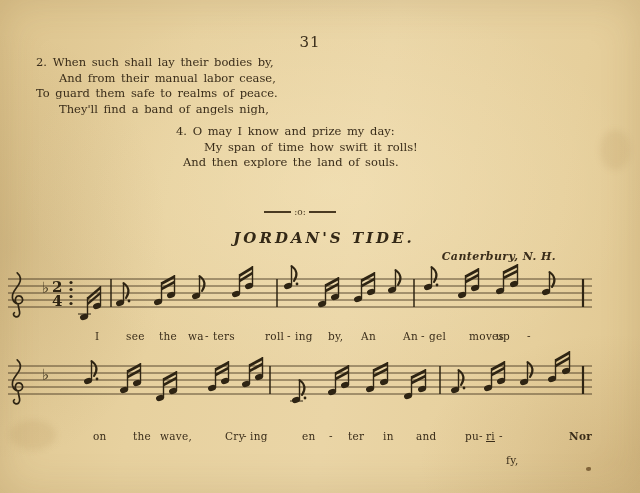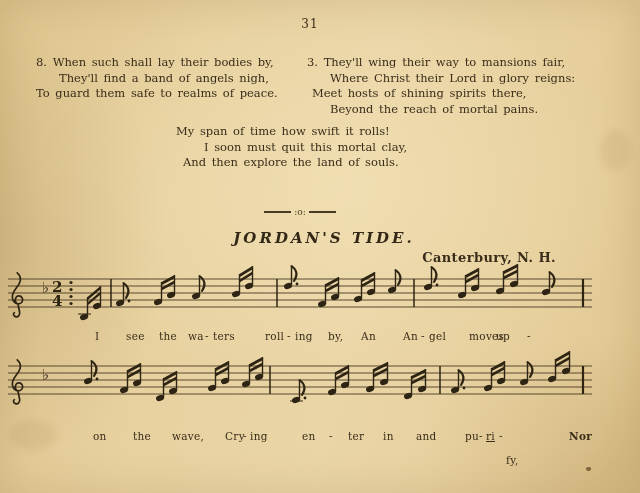--- a/index.html
+++ b/index.html
@@ -7,75 +7,70 @@
     position:relative; width:640px; height:493px; overflow:hidden;
     font-family:"DejaVu Serif","Liberation Serif",serif;
     color:#3a2d1a;
     background:
       radial-gradient(ellipse 420px 260px at 52% 38%, rgba(255,242,205,0.30), rgba(255,242,205,0) 75%),
       radial-gradient(ellipse 300px 200px at 96% 94%, rgba(140,100,45,0.16), rgba(140,100,45,0) 65%),
       radial-gradient(ellipse 260px 360px at 2% 50%, rgba(120,90,40,0.12), rgba(120,90,40,0) 60%),
       linear-gradient(100deg,#ddc48e 0%, #e7d19f 28%, #ead5a6 55%, #e6cf9c 82%, #e0c791 100%);
     box-shadow: inset 0 0 40px rgba(120,90,40,0.18);
   }
-  .pagenum{position:absolute; top:17px; left:0; width:620px; text-align:center;
-    font-size:12px; letter-spacing:1px;}
+  .pagenum{position:absolute; top:33px; left:0; width:620px; text-align:center;
+    font-size:15px; letter-spacing:1px;}
   .verse{position:absolute; font-size:11.5px; line-height:15.6px; word-spacing:2px; white-space:nowrap;}
   #verse2{left:36px; top:55px;}
   #verse3{left:307px; top:55px;}
   #verse4{left:176px; top:124px;}
   .verse .vl:nth-child(2){margin-left:23px;}
   .verse .vl:nth-child(4){margin-left:23px;}
   #verse3 .vl:nth-child(3){margin-left:5px;}
   #verse4 .vl:nth-child(2){margin-left:28px;}
   #verse4 .vl:nth-child(3){margin-left:7px;}
   #verse4 .vl:nth-child(4){margin-left:33px;text-align:right;}
   .divider{position:absolute; top:206px; left:264px; width:72px; height:12px;
     display:flex; align-items:center; justify-content:center; gap:3px;}
   .divider .bar{height:1.4px; background:#4a3a22; flex:1;}
   .divider .o{font-size:9px; line-height:9px; color:#4a3a22;}
   .songtitle{position:absolute; top:229px; left:0; width:648px; text-align:center;
     font-style:italic; font-weight:bold; font-size:15px; letter-spacing:3px;
     color:#332816;}
   .attribution{position:absolute; top:250px; right:84px;
-    font-weight:bold; font-size:13px; letter-spacing:0.4px;text-align:center;}
+    font-style:italic; font-weight:bold; font-size:11px; letter-spacing:0.4px;text-align:center;}
   .lyrics{position:absolute; left:0; top:0; width:640px; height:16px; font-size:10.5px;}
   #lyrics1{top:330px;}
   #lyrics2{top:430px;}
   .lyrics span{position:absolute; top:0; white-space:nowrap; letter-spacing:0.3px;}
   svg.sheet{position:absolute; left:0; top:0; pointer-events:none;}
   .speck{position:absolute; width:5px; height:4px; background:#6b4f28; border-radius:50% 40% 60% 50%;
     left:586px; top:467px; opacity:0.8;}
   .stain{position:absolute; border-radius:50%; background:rgba(150,105,45,0.10); filter:blur(3px);}
   #stain1{left:600px; top:130px; width:30px; height:40px;}
   #stain2{left:10px; top:420px; width:46px; height:30px;}
 </style>
 </head>
 <body>
 
 <div class="page">
 
   <div class="pagenum">31</div>
 
   <div class="verse" id="verse2">
-    <div class="vl">8. When such shall lay their bodies by,</div>
+    <div class="vl">2. When such shall lay their bodies by,</div>
+    <div class="vl">And from their manual labor cease,</div>
+    <div class="vl">To guard them safe to realms of peace.</div>
     <div class="vl">They'll find a band of angels nigh,</div>
-    <div class="vl">To guard them safe to realms of peace.</div>
   </div>
 
-  <div class="verse" id="verse3">
-    <div class="vl">3. They'll wing their way to mansions fair,</div>
-    <div class="vl">Where Christ their Lord in glory reigns:</div>
-    <div class="vl">Meet hosts of shining spirits there,</div>
-    <div class="vl">Beyond the reach of mortal pains.</div>
-  </div>
 
   <div class="verse" id="verse4">
+    <div class="vl">4. O may I know and prize my day:</div>
     <div class="vl">My span of time how swift it rolls!</div>
-    <div class="vl">I soon must quit this mortal clay,</div>
     <div class="vl">And then explore the land of souls.</div>
   </div>
 
   <div class="divider">
     <div class="bar"></div>
     <div class="o">:o:</div>
     <div class="bar"></div>
   </div>
 
   <div class="songtitle">JORDAN'S TIDE.</div>
@@ -260,21 +255,21 @@
       <span style="left: 403px;">An</span>
       <span style="left: 421px;">-</span>
       <span style="left: 429px;">gel</span>
       <span style="left: 469px;">moves</span>
       <span style="left: 496px;">up</span>
       <span style="left: 527px;">-</span>
     </div>
   <div class="lyrics" id="lyrics2">
       <span style="left: 93px;">on</span>
       <span style="left: 133px;">the</span>
-      <span style="left: 172px;">wave,</span>
+      <span style="left: 160px;">wave,</span>
       <span style="left: 225px;">Cry</span>
       <span style="left: 243px;">-</span>
       <span style="left: 250px;">ing</span>
       <span style="left: 302px;">en</span>
       <span style="left: 329px;">-</span>
       <span style="left: 348px;">ter</span>
       <span style="left: 383px;">in</span>
       <span style="left: 416px;">and</span>
       <span style="left: 465px;">pu</span>
       <span style="left: 479px;">-</span>

